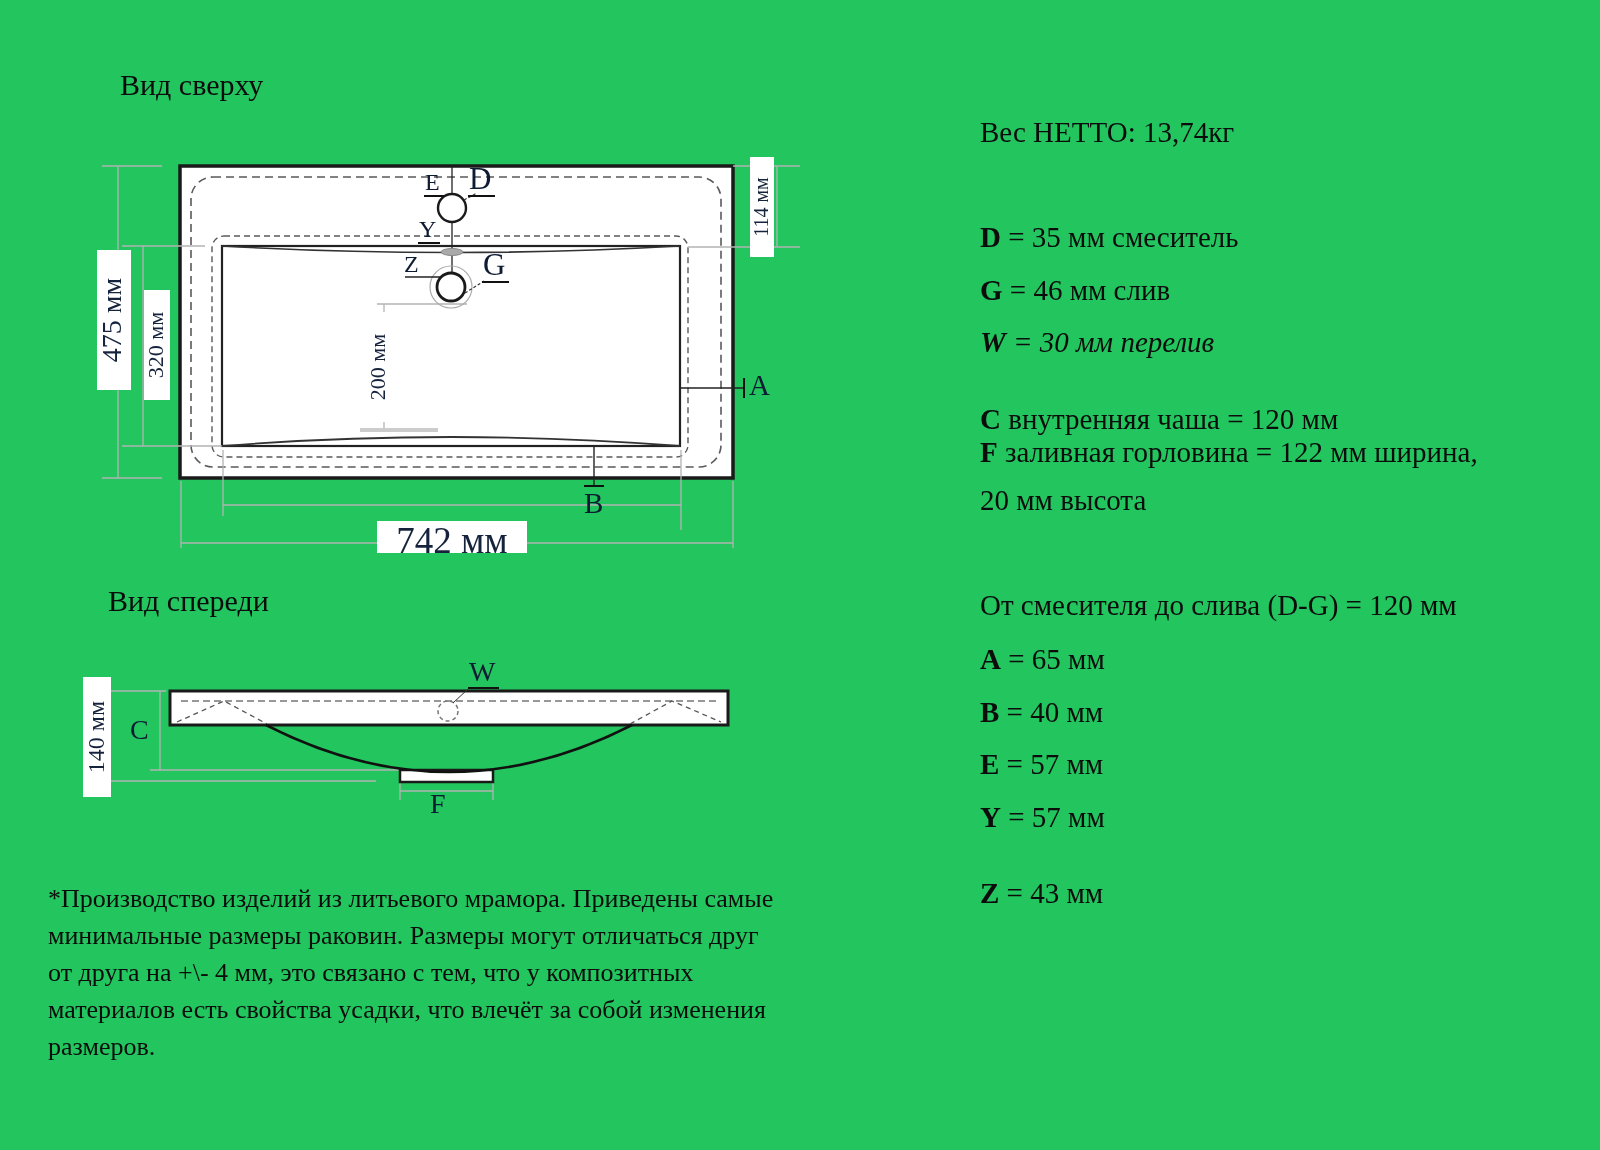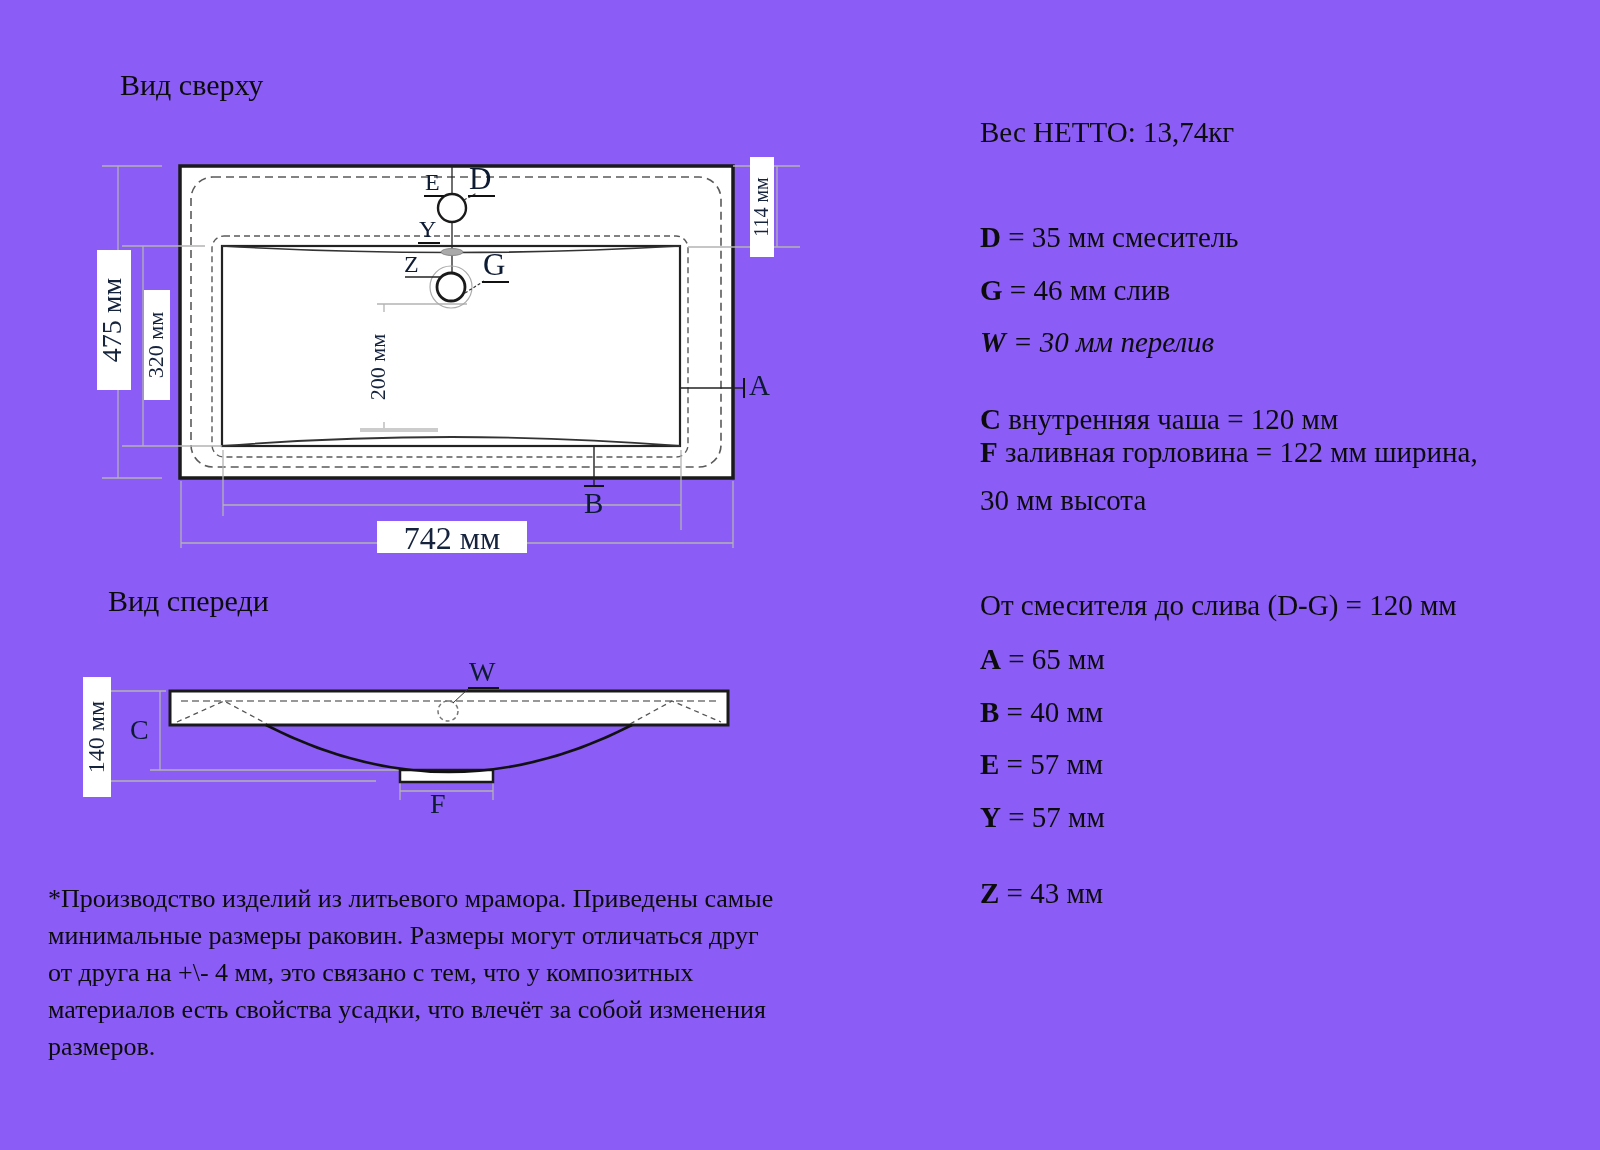--- a/index.html
+++ b/index.html
@@ -1,16 +1,16 @@
 <!DOCTYPE html>
 <html><head>
 <meta charset="utf-8">
 <style>
   html,body{margin:0;padding:0;background:#fff;}
-  .page{position:relative;width:1600px;height:1150px;background:#8b5cf6;overflow:hidden;
+  .page{position:relative;width:1600px;height:1150px;background:#22c55e;overflow:hidden;
         font-family:"Liberation Serif", serif;color:#111;}
   svg{position:absolute;left:0;top:0;}
   .t{position:absolute;white-space:nowrap;}
   .title{font-size:30px;color:#0c0c0c;}
   .lbl{position:absolute;line-height:1;color:#0d1b33;}
   .u{border-bottom:2px solid #111;padding:0 4px 1px 1px;}
   .dimtext{position:absolute;text-align:center;color:#16233d;line-height:1.1;}
   .rot{transform:rotate(-90deg);}
   .wbg{background:#fff;}
   .spec{position:absolute;left:980px;font-size:29px;white-space:nowrap;color:#0c0c0c;}
@@ -108,30 +108,30 @@
 
   <span class="lbl u" style="left:468px;top:658px;font-size:28px;">W</span>
   <span class="lbl" style="left:130px;top:716px;font-size:28px;">C</span>
   <span class="lbl" style="left:430px;top:790px;font-size:28px;">F</span>
 
   <div class="dimtext rot wbg" style="left:44px;top:303px;width:140px;height:34px;font-size:28px;">475 мм</div>
   <div class="dimtext rot wbg" style="left:102px;top:332px;width:110px;height:26px;font-size:22px;">320 мм</div>
   <div class="dimtext rot wbg" style="left:324px;top:354px;width:110px;height:26px;font-size:22px;">200 мм</div>
   <div class="dimtext rot wbg" style="left:712px;top:195px;width:100px;height:24px;font-size:20px;">114 мм</div>
   <div class="dimtext wbg" style="left:392px;top:481px;width:120px;height:26px;font-size:22px;margin-top:43px;">613 мм</div>
-  <div class="dimtext wbg" style="left:377px;top:521px;width:150px;height:32px;font-size:32px;">742 мм</div>
+  <div class="dimtext wbg" style="left:377px;top:521px;width:150px;height:32px;font-size:37px;">742 мм</div>
   <div class="dimtext rot wbg" style="left:37px;top:723px;width:120px;height:28px;font-size:24px;">140 мм</div>
 
   <div class="spec" style="top:116px;"><b></b><span>Вес НЕТТО: 13,74кг</span></div>
   <div class="spec" style="top:221px;"><b>D</b><span> = 35 мм смеситель</span></div>
   <div class="spec" style="top:274px;"><b>G</b><span> = 46 мм слив</span></div>
   <div class="spec" style="top:326px;font-style:italic;"><b>W</b><span> = 30 мм перелив</span></div>
   <div class="spec" style="top:381px;margin-top:22px;"><b>C</b><span> внутренняя чаша = 120 мм</span></div>
   <div class="spec" style="top:436px;"><b>F</b><span> заливная горловина = 122 мм ширина,</span></div>
-  <div class="spec" style="top:484px;"><b></b><span>30 мм высота</span></div>
+  <div class="spec" style="top:484px;"><b></b><span>20 мм высота</span></div>
   <div class="spec" style="top:589px;"><b></b><span>От смесителя до слива (D-G) = 120 мм</span></div>
   <div class="spec" style="top:643px;"><b>A</b><span> = 65 мм</span></div>
   <div class="spec" style="top:696px;"><b>B</b><span> = 40 мм</span></div>
   <div class="spec" style="top:748px;"><b>E</b><span> = 57 мм</span></div>
   <div class="spec" style="top:801px;"><b>Y</b><span> = 57 мм</span></div>
   <div class="spec" style="top:853px;margin-top:24px;"><b>Z</b><span> = 43 мм</span></div>
 
   <div class="footline" style="top:880px;">*Производство изделий из литьевого мрамора. Приведены самые</div>
   <div class="footline" style="top:917px;">минимальные размеры раковин. Размеры могут отличаться друг</div>
   <div class="footline" style="top:954px;text-align:right;">от друга на +\- 4 мм, это связано с тем, что у композитных</div>

